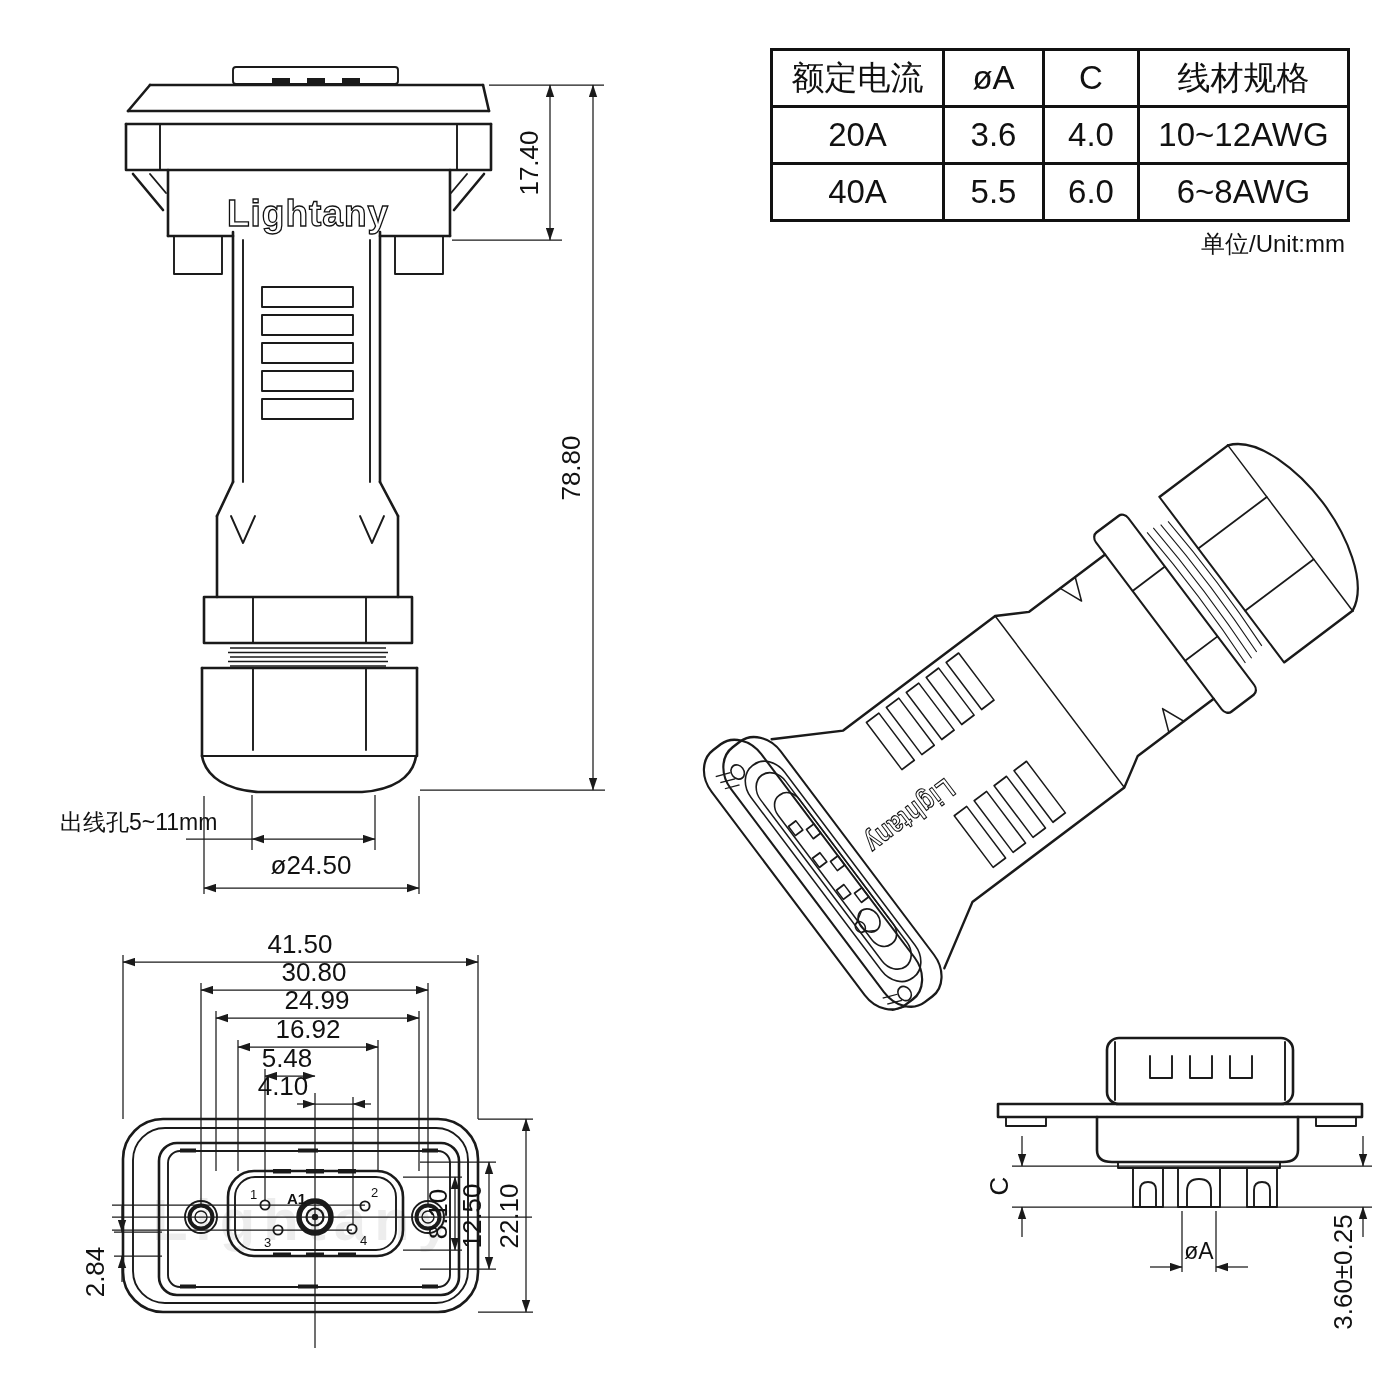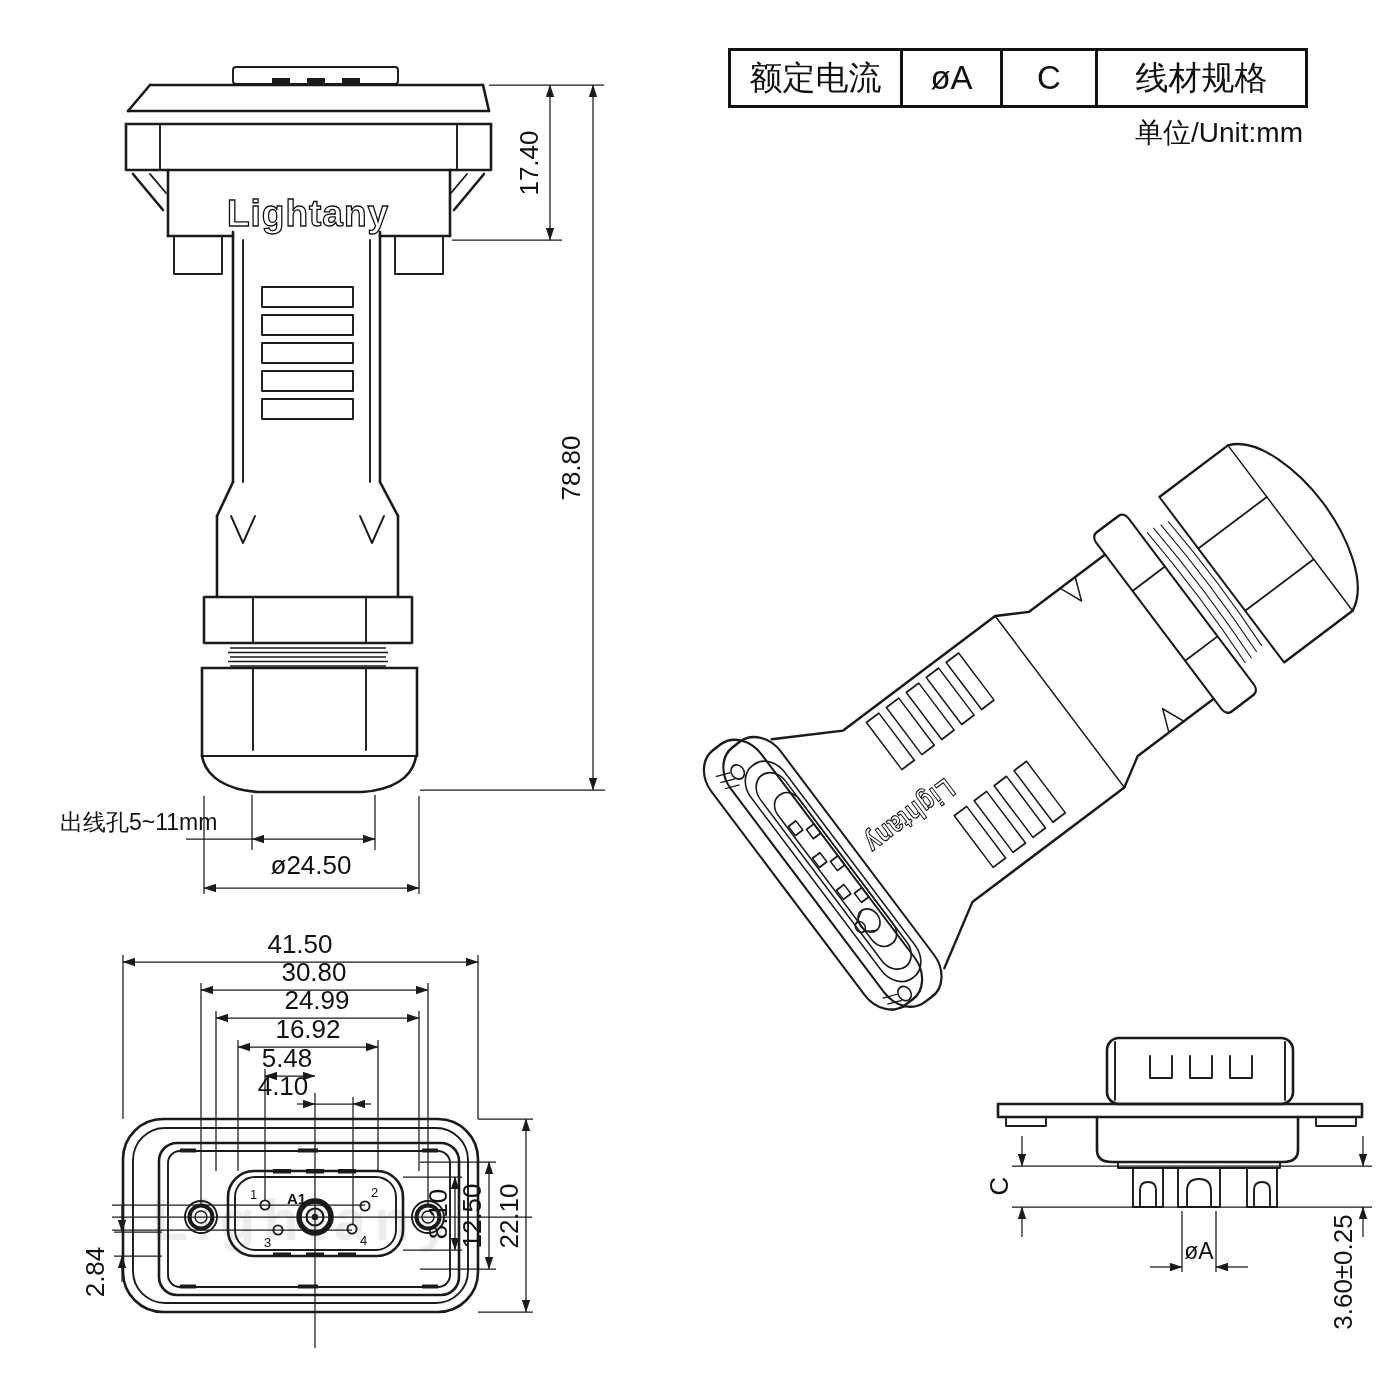--- a/index.html
+++ b/index.html
@@ -14,25 +14,25 @@
   .blk{fill:#1a1a1a;stroke:none;}
   text{fill:#111;font-family:"Liberation Sans",sans-serif;}
   .dt{font-size:26px;}
   .dts{font-size:23px;}
   .pn{font-size:13px;}
   .pnb{font-size:15px;font-weight:bold;}
   .brand{font-size:37px;font-weight:bold;letter-spacing:1px;fill:#fff;stroke:#111;stroke-width:1.3px;}
   .brandIso{font-size:30px;font-weight:bold;letter-spacing:1px;fill:#fff;stroke:#111;stroke-width:1.2px;}
   .wm{font-size:58px;font-weight:bold;letter-spacing:8px;fill:rgba(0,0,0,0.07);}
   
-  .spec{position:absolute;left:728px;top:48px;width:577px;}
+  .spec{position:absolute;left:770px;top:48px;width:577px;}
   .spec table{border-collapse:collapse;width:100%;table-layout:fixed;}
   .spec th,.spec td{border:3px solid #111;height:54px;text-align:center;vertical-align:middle;
         font-size:33px;font-weight:normal;padding:0;}
-  .unit{margin-top:6px;text-align:right;font-size:28px;padding-right:2px;}
+  .unit{margin-top:6px;text-align:right;font-size:24px;padding-right:2px;}
 </style>
 </head>
 <body>
 
 <div id="page">
 
 <svg id="drawing" width="1400" height="1400" viewBox="0 0 1400 1400">
   <defs>
     <marker id="arr" viewBox="0 0 12 8" markerWidth="13" markerHeight="9" refX="11.5" refY="4" orient="auto-start-reverse" markerUnits="userSpaceOnUse">
       <path d="M0,0 L12,4 L0,8 Z" fill="#1a1a1a"></path>
@@ -322,18 +322,30 @@
           <col style="width:95px">
           <col style="width:210px">
         </colgroup>
     <tbody>
           <tr>
       <th>额定电流</th>
       <th>øA</th>
       <th>C</th>
       <th>线材规格</th>
     </tr>
+    <tr>
+      <td>20A</td>
+      <td>3.6</td>
+      <td>4.0</td>
+      <td>10~12AWG</td>
+    </tr>
+    <tr>
+      <td>40A</td>
+      <td>5.5</td>
+      <td>6.0</td>
+      <td>6~8AWG</td>
+    </tr>
   </tbody>
       </table>
   <div class="unit">单位/Unit:mm</div>
 </div>
 
 </div>
 
 </body></html>

